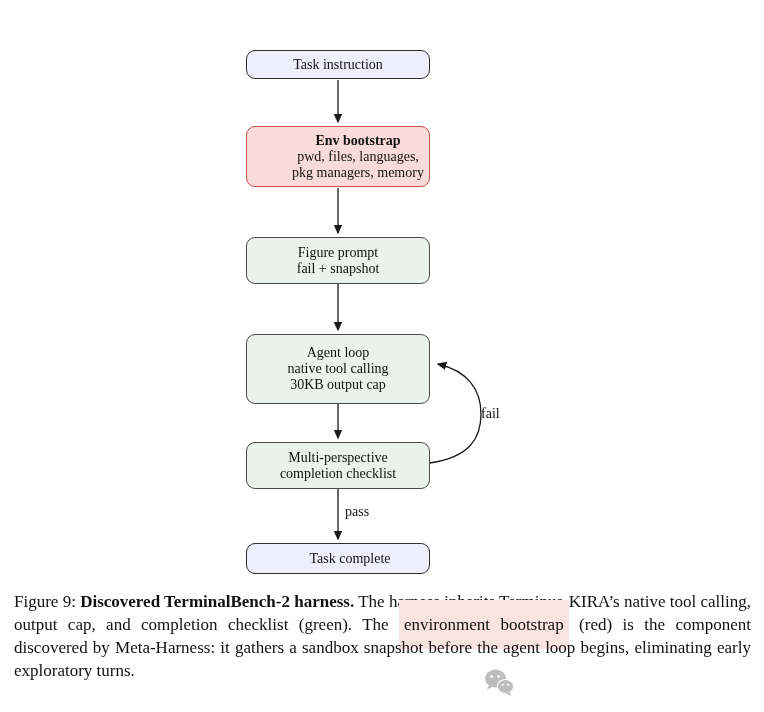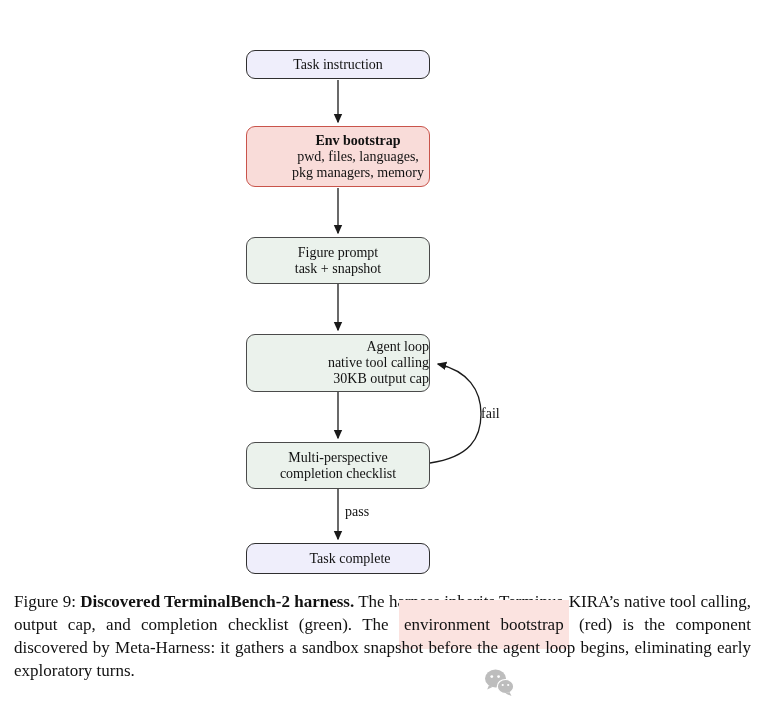--- a/index.html
+++ b/index.html
@@ -27,21 +27,21 @@
     text-align: center;
   }
   .box-lavender { background: #efeefb; border: 1.3px solid #2f2f2f; }
   .box-green    { background: #ebf2ec; border: 1.3px solid #4a4a4a; }
   .box-red      { background: #f9dcd9; border: 1.5px solid #c9544b; }
   .box-title    { font-weight: bold; }
 
   #box-task-instruction { top: 50px;  height: 29px; }
   #box-env-bootstrap    { top: 126px; height: 61px; padding-left: 40px; }
   #box-initial-prompt   { top: 237px; height: 47px; }
-  #box-agent-loop       { top: 334px; height: 58px; align-items: flex-end; }
+  #box-agent-loop       { top: 334px; height: 70px; }
   #box-checklist        { top: 442px; height: 47px; }
   #box-task-complete    { top: 543px; height: 31px; padding-left: 24px; }
 
   .arrow-layer {
     position: absolute;
     left: 0; top: 0;
     width: 764px; height: 712px;
     pointer-events: none;
   }
   .edge-label {
@@ -108,21 +108,21 @@
   </div>
 
   <div id="box-env-bootstrap" class="flow-box box-red">
     <span class="box-title">Env bootstrap</span>
     <span>pwd, files, languages,</span>
     <span>pkg managers, memory</span>
   </div>
 
   <div id="box-initial-prompt" class="flow-box box-green">
     <span>Figure prompt</span>
-    <span>task + snapshot</span>
+    <span>fail + snapshot</span>
   </div>
 
   <div id="box-agent-loop" class="flow-box box-green">
     <span>Agent loop</span>
     <span>native tool calling</span>
     <span>30KB output cap</span>
   </div>
 
   <div id="box-checklist" class="flow-box box-green">
     <span>Multi-perspective</span>

